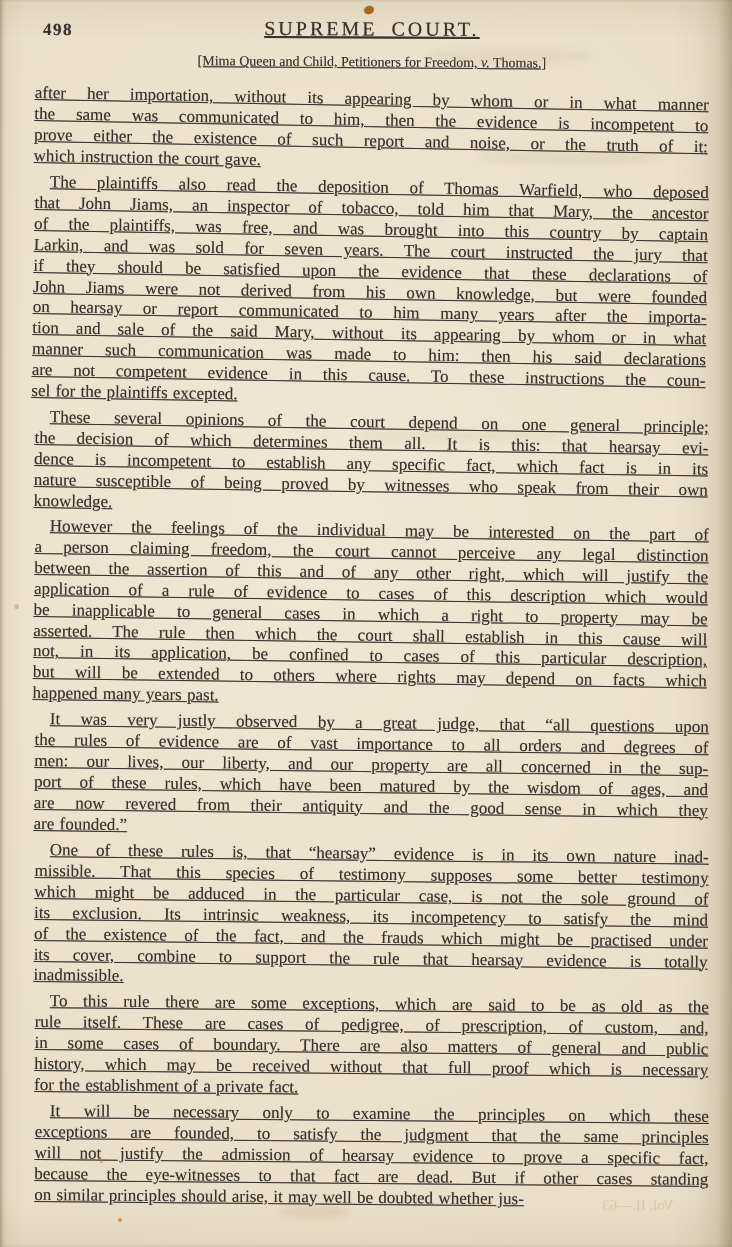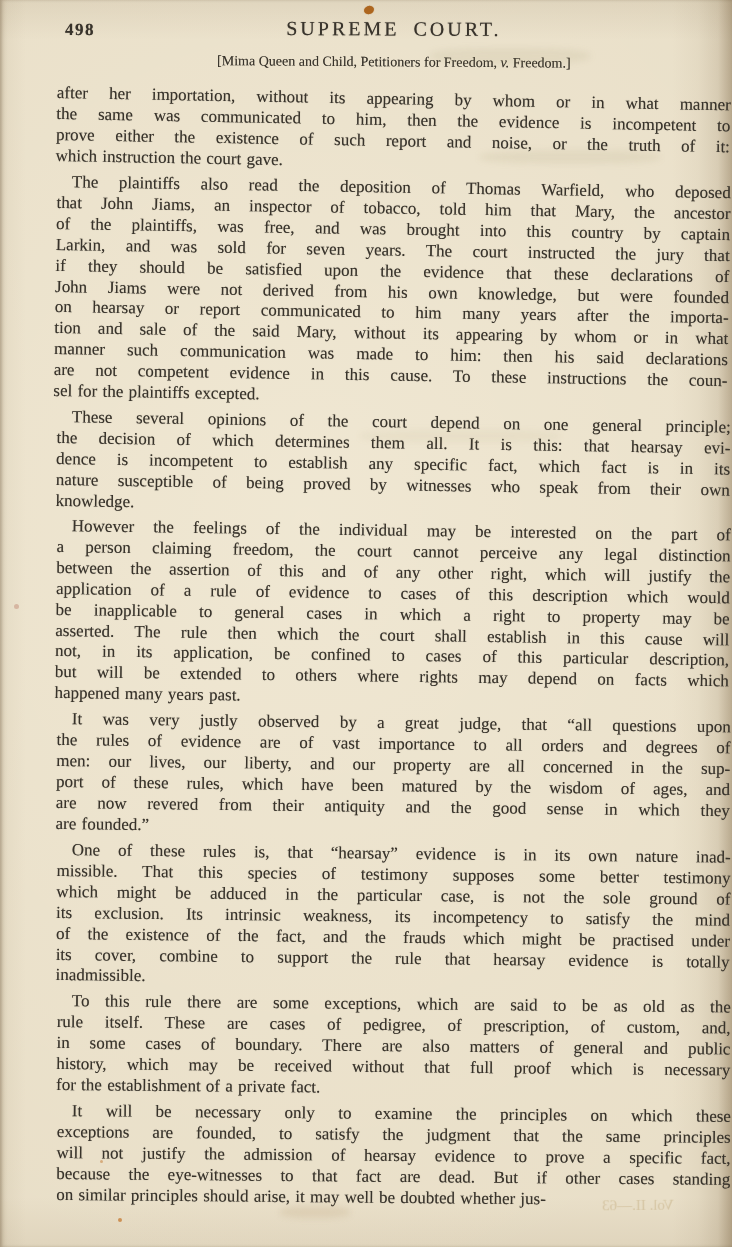--- a/index.html
+++ b/index.html
@@ -12,21 +12,21 @@
     background:
       radial-gradient(ellipse 130% 90% at 42% 42%, rgba(255,250,235,0.30), rgba(255,250,235,0) 70%),
       linear-gradient(to left, rgba(105,80,45,0.42) 0px, rgba(110,85,50,0.16) 14px, rgba(110,85,50,0.05) 34px, rgba(110,85,50,0) 60px),
       linear-gradient(to right, rgba(110,85,50,0.18) 0px, rgba(110,85,50,0.05) 8px, rgba(110,85,50,0) 26px),
       linear-gradient(to bottom, rgba(115,90,55,0.10) 0px, rgba(115,90,55,0) 40px),
       linear-gradient(to top, rgba(115,90,55,0.08) 0px, rgba(115,90,55,0) 50px),
       #e9dfc8;
     box-shadow:inset 2px 0 3px rgba(80,60,30,0.25);
   }
   .content{
-    position:absolute;left:57px;top:16px;width:674px;
+    position:absolute;left:35px;top:16px;width:674px;text-decoration:underline;
   }
   .header-row{
     position:relative;height:32px;
     transform:rotate(0.25deg);transform-origin:left top;
   }
   .pagenum{
     position:absolute;left:8px;top:4px;
     font-size:17px;letter-spacing:1.5px;font-weight:bold;
     text-shadow:0 0 0.7px rgba(56,51,43,0.55);
   }
@@ -72,21 +72,21 @@
 </style>
 </head>
 <body>
 
 <div class="page">
   <div class="content">
     <div class="header-row">
       <span class="pagenum">498</span>
       <span class="title">SUPREME COURT.</span>
     </div>
-    <div class="caption"><span>[Mima Queen and Child, Petitioners for Freedom, </span><i>v.</i><span> Freedom.]</span></div>
+    <div class="caption"><span>[Mima Queen and Child, Petitioners for Freedom, </span><i>v.</i><span> Thomas.]</span></div>
     <div class="body-text">
         <div class="para" style="transform: rotate(1.05deg); transform-origin: left top;">
           <div class="line first">after her importation, without its appearing by whom or in what manner</div>
           <div class="line">the same was communicated to him, then the evidence is incompetent to</div>
           <div class="line">prove either the existence of such report and noise, or the truth of it:</div>
           <div class="line last">which instruction the court gave.</div>
         </div>
         <div class="para" style="transform: rotate(0.95deg); transform-origin: left top;">
           <div class="line first">The plaintiffs also read the deposition of Thomas Warfield, who deposed</div>
           <div class="line">that John Jiams, an inspector of tobacco, told him that Mary, the ancestor</div>

